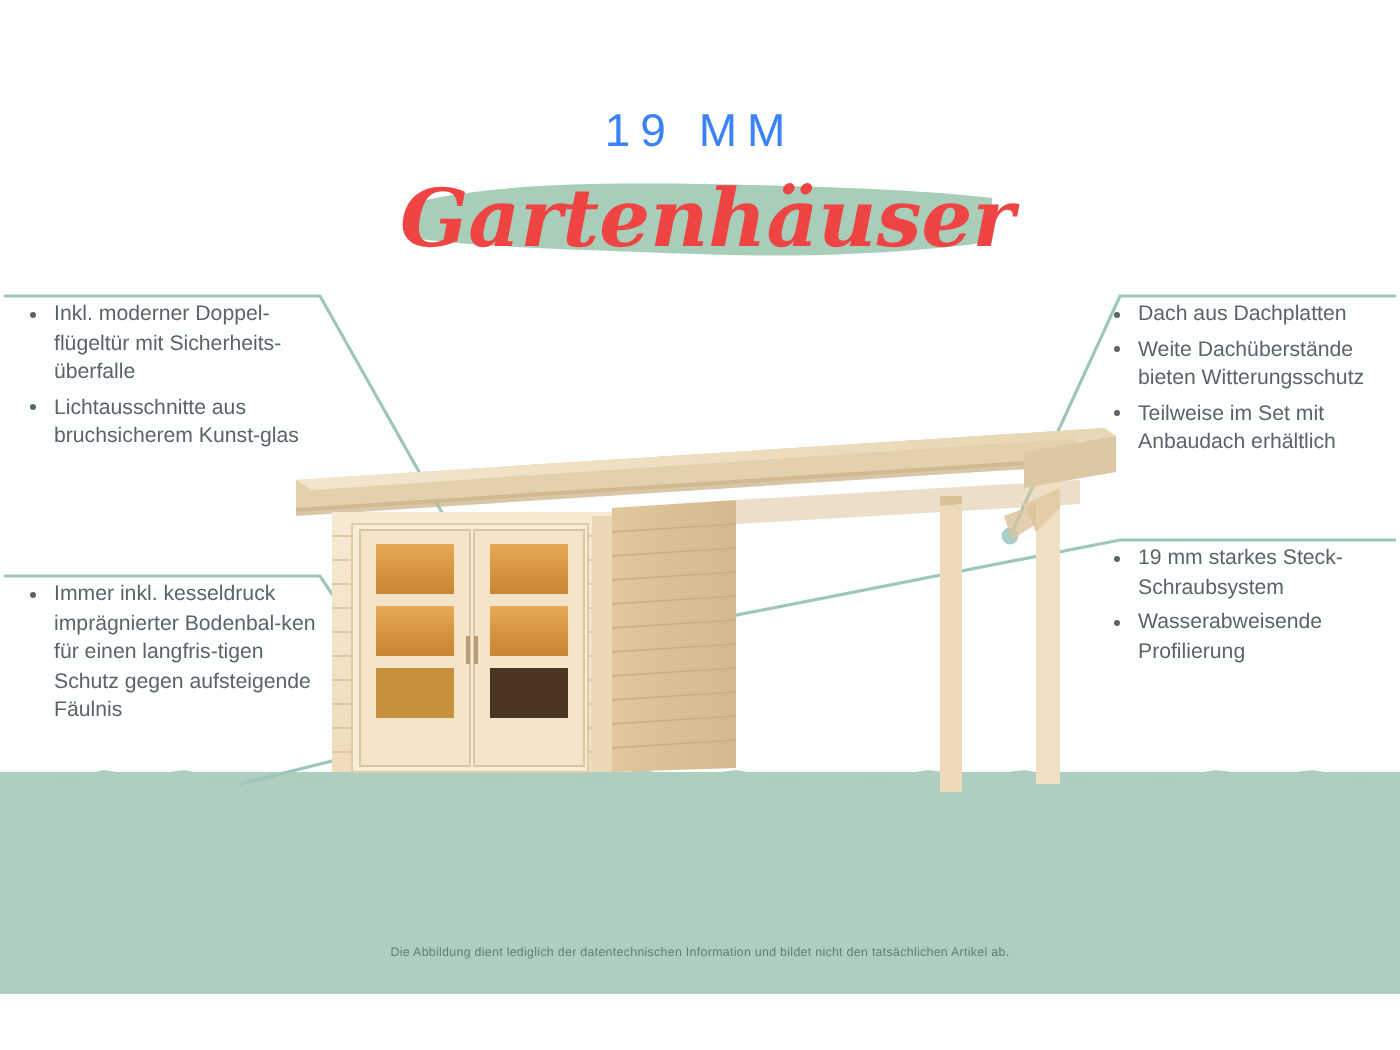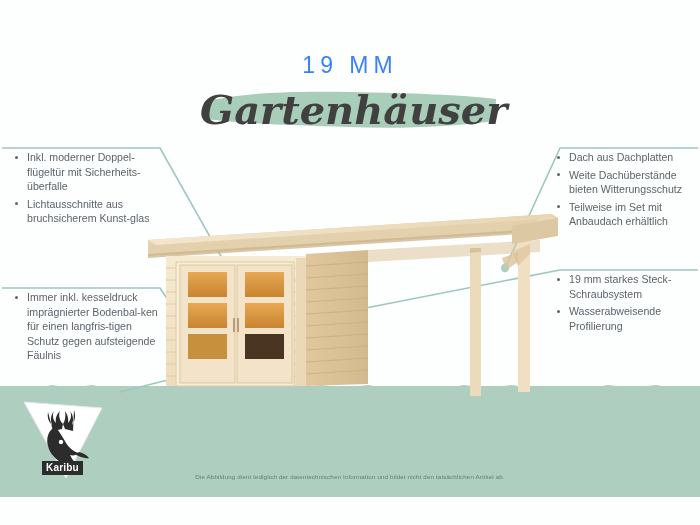--- a/index.html
+++ b/index.html
@@ -41,21 +41,21 @@
     position:absolute;left:0;top:4px;width:300px;height:42px;
   }
   .script{
     position:absolute;left:0;top:0;width:300px;height:52px;
     text-align:center;
     line-height:52px;
     font-family:"DejaVu Serif", serif;
     font-style:italic;
     font-weight:bold;
     font-size:40px;
-    color:#404040;
+    color:#ef4444;
     letter-spacing:0px;
     white-space:nowrap;
   }
   
   .callout{
     position:absolute;
     color:#5b6469;
     font-size:10.6px;
     line-height:14.6px;
     font-family:"Liberation Sans", sans-serif;
@@ -256,37 +256,16 @@
     </ul>
   </div>
 
   <div class="callout" id="cr-bot">
     <ul>
       <li>19 mm starkes Steck-Schraubsystem</li>
       <li>Wasserabweisende Profilierung</li>
     </ul>
   </div>
 
-  <div class="logo">
-    <svg viewBox="0 0 92 85" width="92" height="85">
-      <polygon points="6,4 84,10 48,80" fill="#ffffff" stroke="#e8e8e8" stroke-width="1"></polygon>
-      <g fill="#2c2c2c">
-
-        <path d="M30,14 C29,20 31,24 34,27 C32,21 33,17 36,13 C34,17 35,22 38,25
-                 C37,20 39,16 42,13 C40,18 42,23 45,26 L44,31 L35,33 Z"></path>
-        <path d="M56,12 C58,18 57,23 54,27 C56,21 55,17 52,13 C54,17 53,22 50,25
-                 C51,20 49,16 47,13 C48,18 47,23 45,26 L47,31 L55,33 Z"></path>
-
-        <path d="M35,30 C30,34 28,41 30,48 C32,56 38,62 46,66 C52,69 58,70 62,68
-                 C58,66 54,62 52,57 C55,58 59,57 61,55 C56,54 51,50 48,45
-                 C45,40 42,34 38,30 Z"></path>
-
-        <path d="M58,57 C63,59 68,61 71,60 C69,57 65,55 61,54 Z"></path>
-      </g>
-
-      <circle cx="43" cy="44" r="2.2" fill="#ffffff"></circle>
-    </svg>
-    <span class="word">Karibu</span>
-  </div>
 
   <div class="footer">Die Abbildung dient lediglich der datentechnischen Information und bildet nicht den tatsächlichen Artikel ab.</div>
 
 </div>
 
 </body></html>

